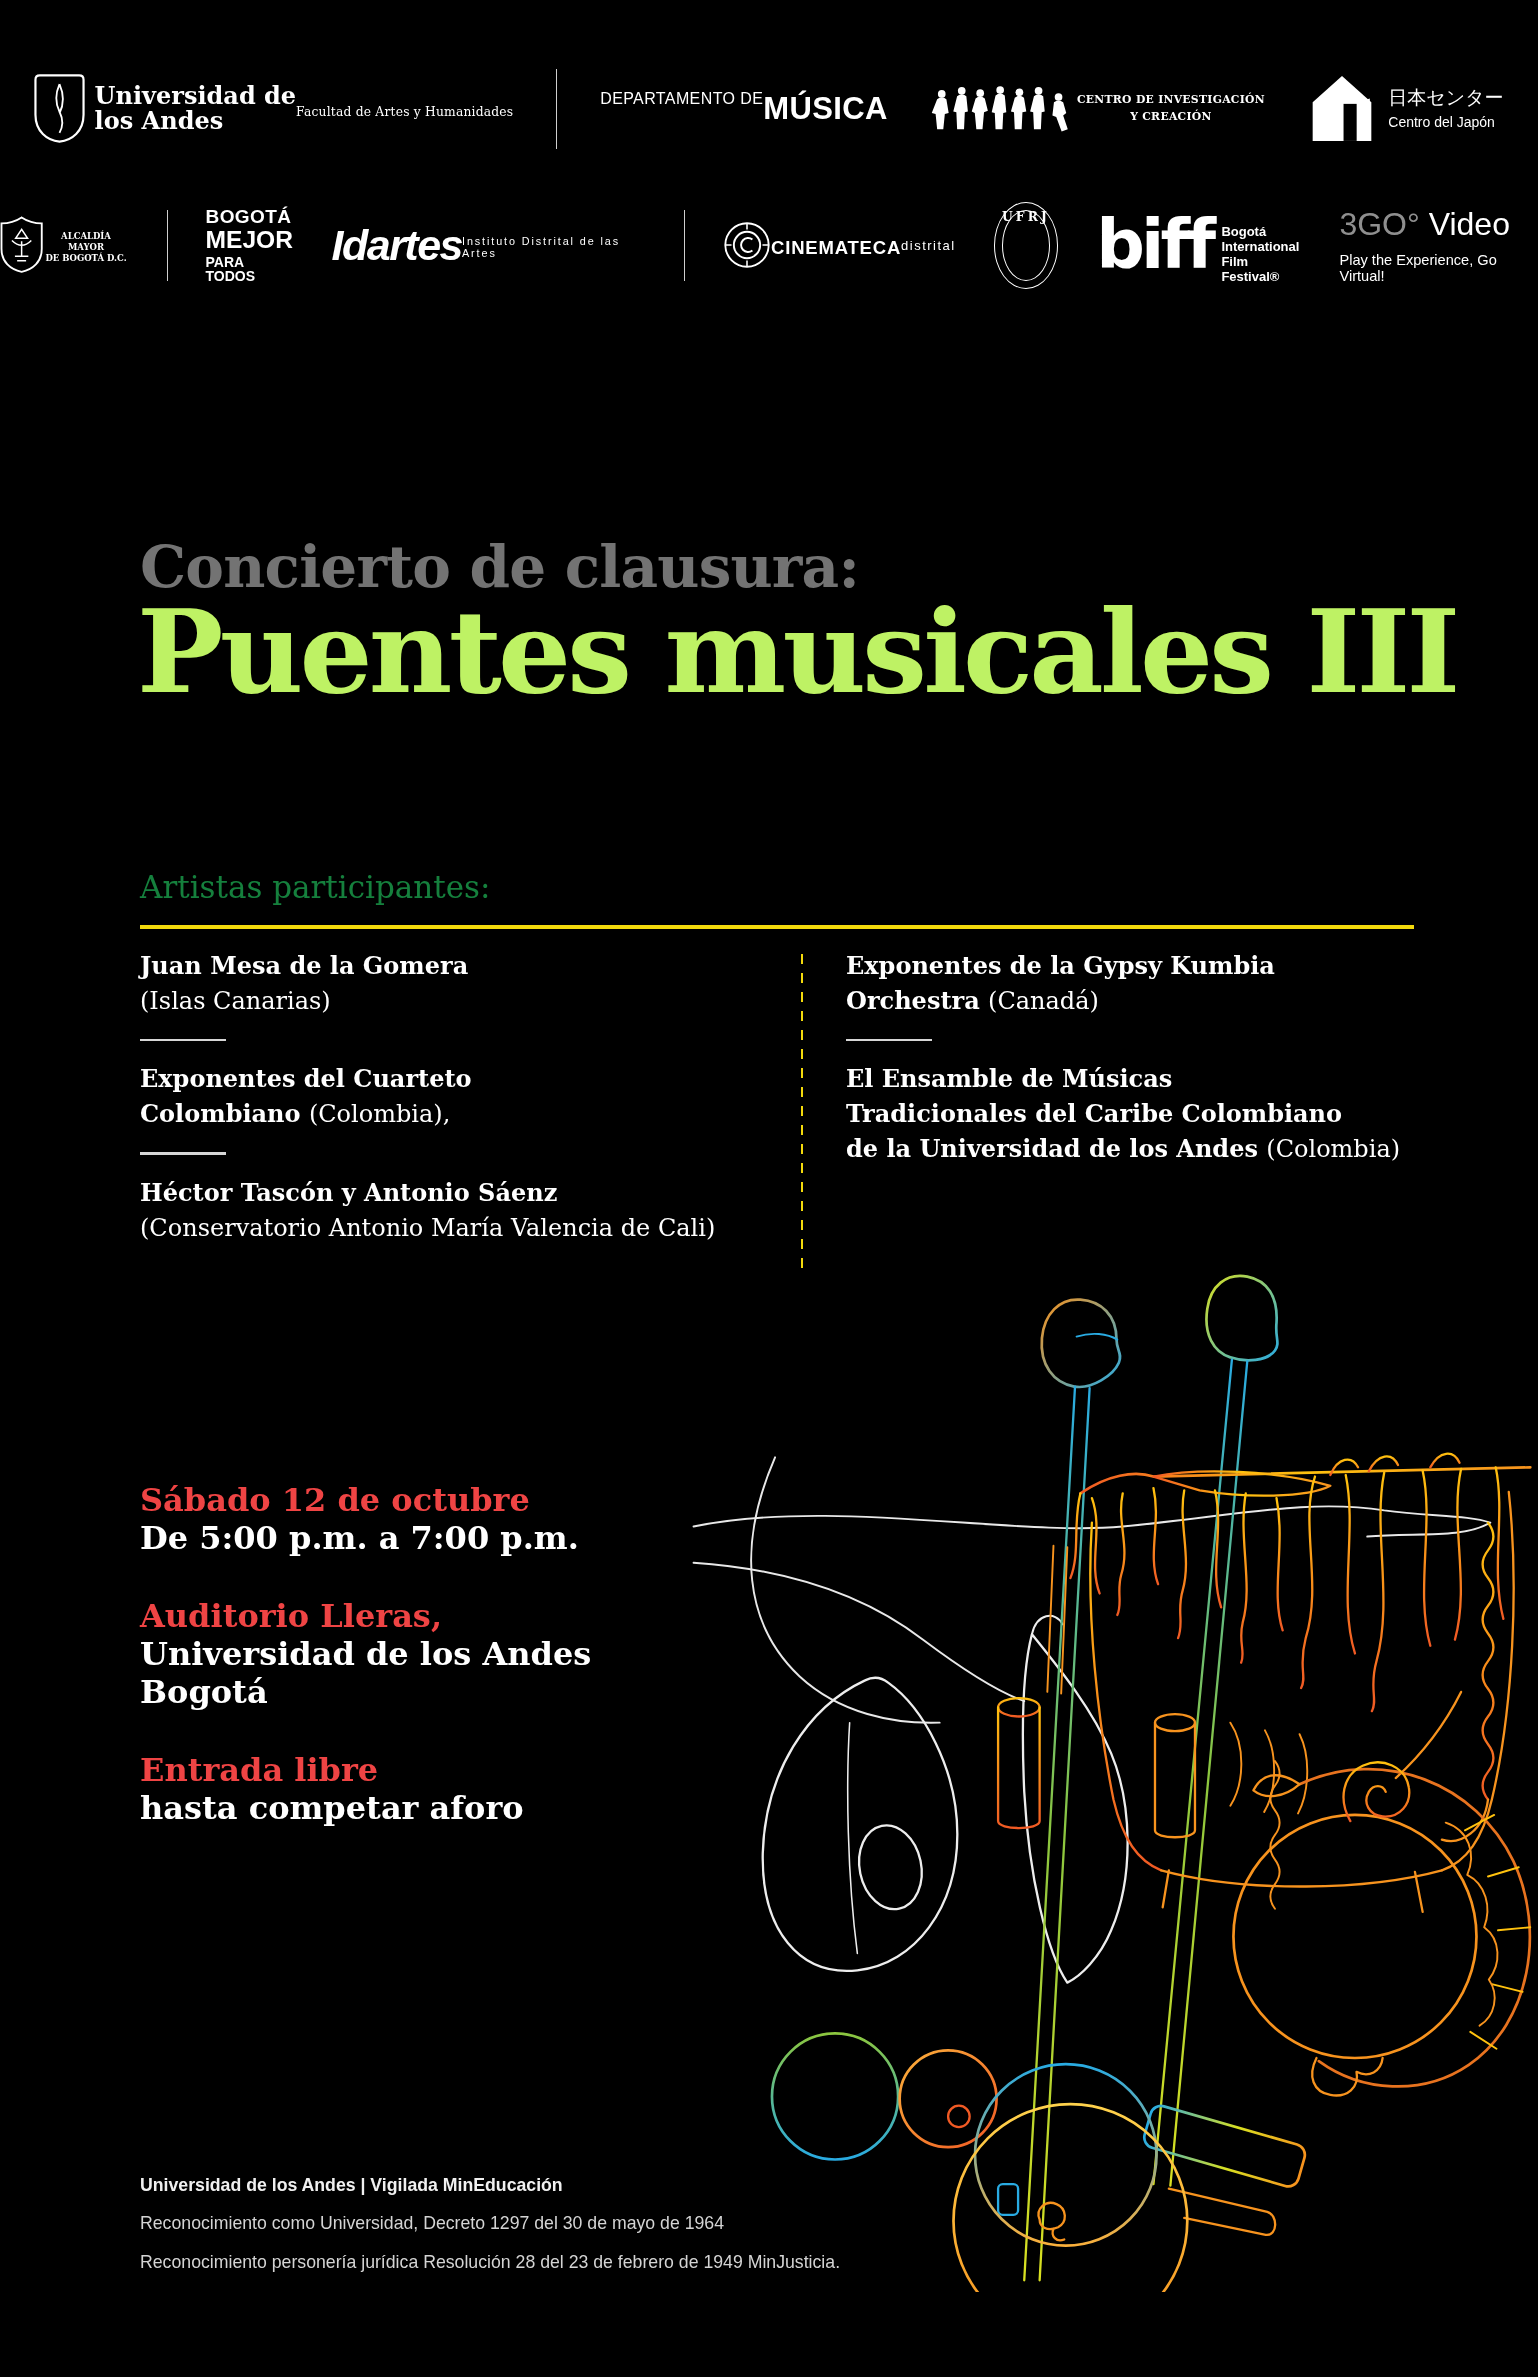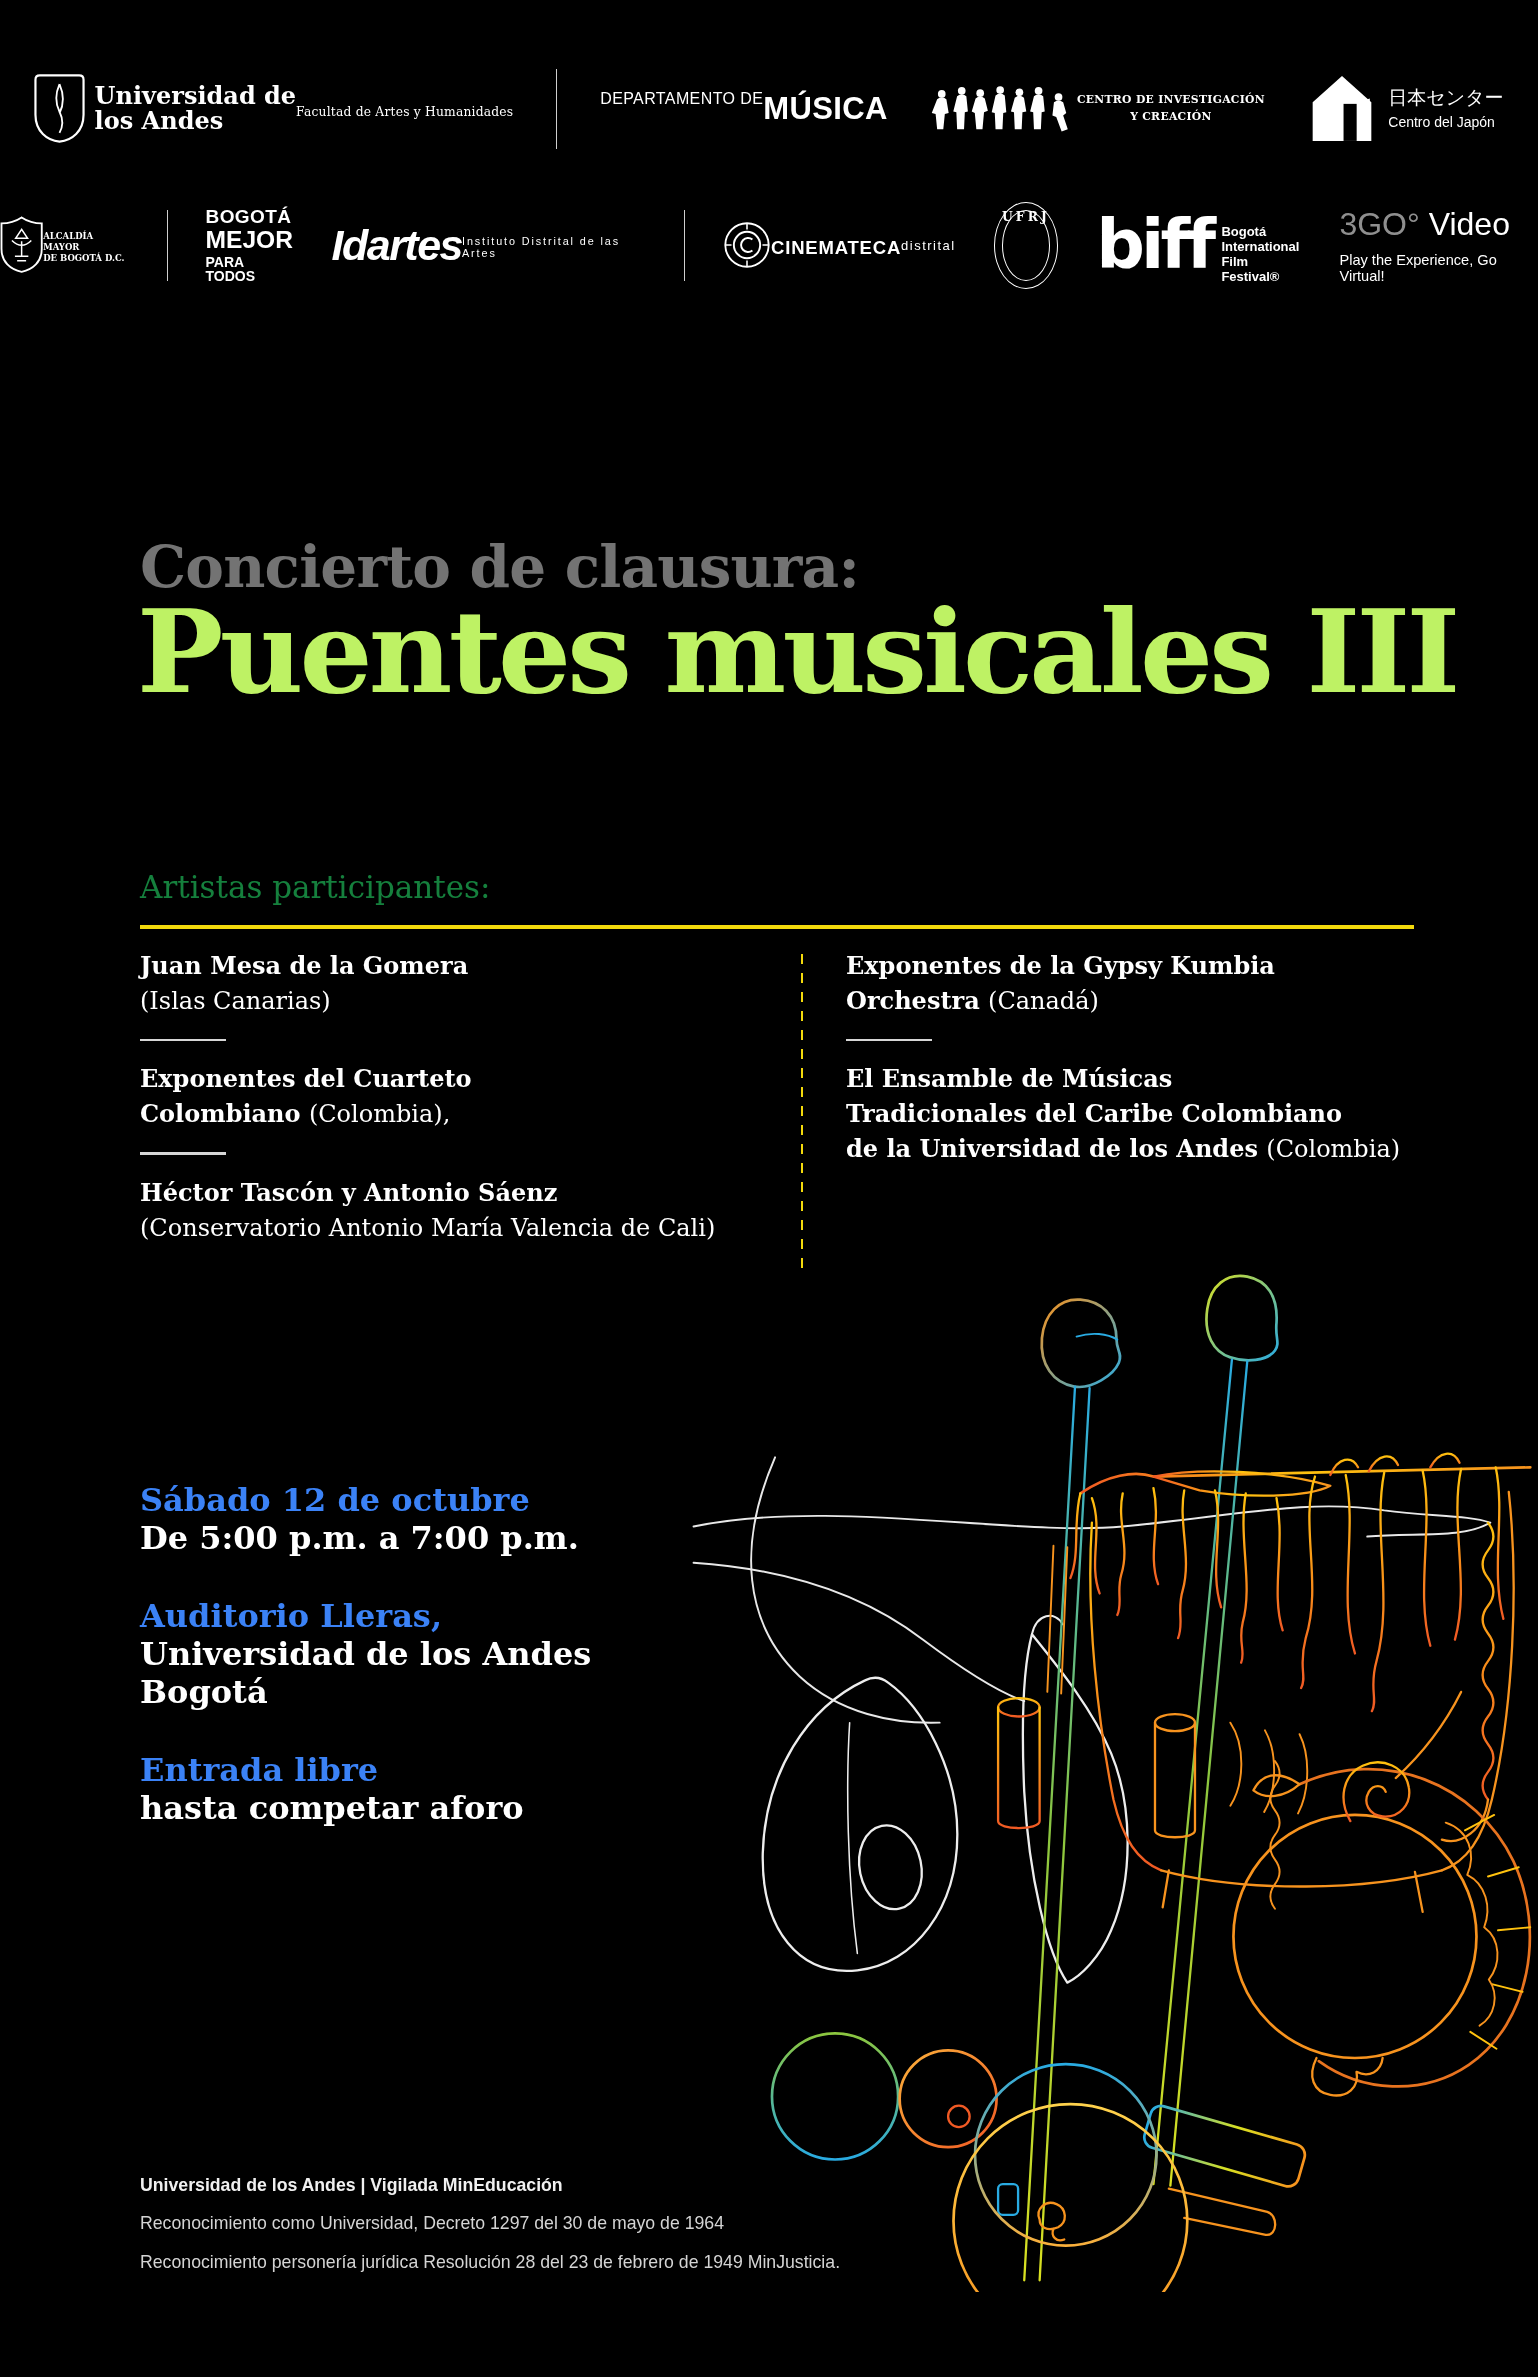--- a/index.html
+++ b/index.html
@@ -20,21 +20,21 @@
   .uni-fac{font-size:12.3px;margin-top:6.2px;letter-spacing:0.2px;}
 
   .dept{font-size:16px;letter-spacing:0.4px;}
   .musica{font-size:31px;font-weight:bold;letter-spacing:0.4px;margin-top:1.5px;}
 
   .cic-text{font-size:10.8px;font-weight:bold;text-align:center;letter-spacing:0.3px;line-height:1.5;}
 
   .jp{font-size:19px;line-height:1.2;}
   .jpes{font-size:14px;margin-top:4.6px;}
 
-  .alc-text{font-size:8.5px;font-weight:bold;text-align:left;line-height:1.3;margin-top:4.6px;}
+  .alc-text{font-size:8.5px;font-weight:bold;text-align:center;line-height:1.3;margin-top:4.6px;}
 
   .bogota{font-weight:800;line-height:1;display:flex;flex-direction:column;gap:2.3px;}
   .bog1{font-size:19px;letter-spacing:0.4px;}
   .bog2{font-size:24.6px;}
   .bog3{font-size:14px;}
 
   .ida{font-size:43px;font-weight:bold;font-style:italic;letter-spacing:-1.5px;line-height:.9;}
   .idasub{font-size:10.8px;letter-spacing:1.9px;margin-top:4.6px;}
 
   .cine{font-size:18.5px;font-weight:bold;letter-spacing:0.8px;margin-top:6.2px;}
@@ -74,21 +74,21 @@
   .acol.left{left:140px;width:623px;}
   .acol.right{left:846px;width:669px;}
   .artist-line{font-size:24px;line-height:35px;color:#fff;font-weight:bold;}
   .artist-line .reg{font-weight:normal;}
   .entry-divider{width:86px;height:2.3px;background:#d6d6d6;margin:20px 0;}
 
   
   .event{position:absolute;left:140px;top:1481px;}
   .event .group{margin-bottom:40px;}
   .event .line{font-size:32px;line-height:38px;font-weight:bold;}
-  .line.y{color:#3b82f6;}
+  .line.y{color:#ef4444;}
   .line.w{color:#fff;}
 
   
   .footer{position:absolute;left:140px;top:2175px;font-family:"Liberation Sans",sans-serif;}
   .f1{font-size:17.7px;font-weight:bold;color:#f0f0f0;margin-bottom:17px;}
   .f2{font-size:17.7px;color:#d4d4d4;margin-bottom:17.7px;}
 
   
   .illustration{position:absolute;left:692px;top:1261px;width:846px;height:1031px;pointer-events:none;}
 </style>

